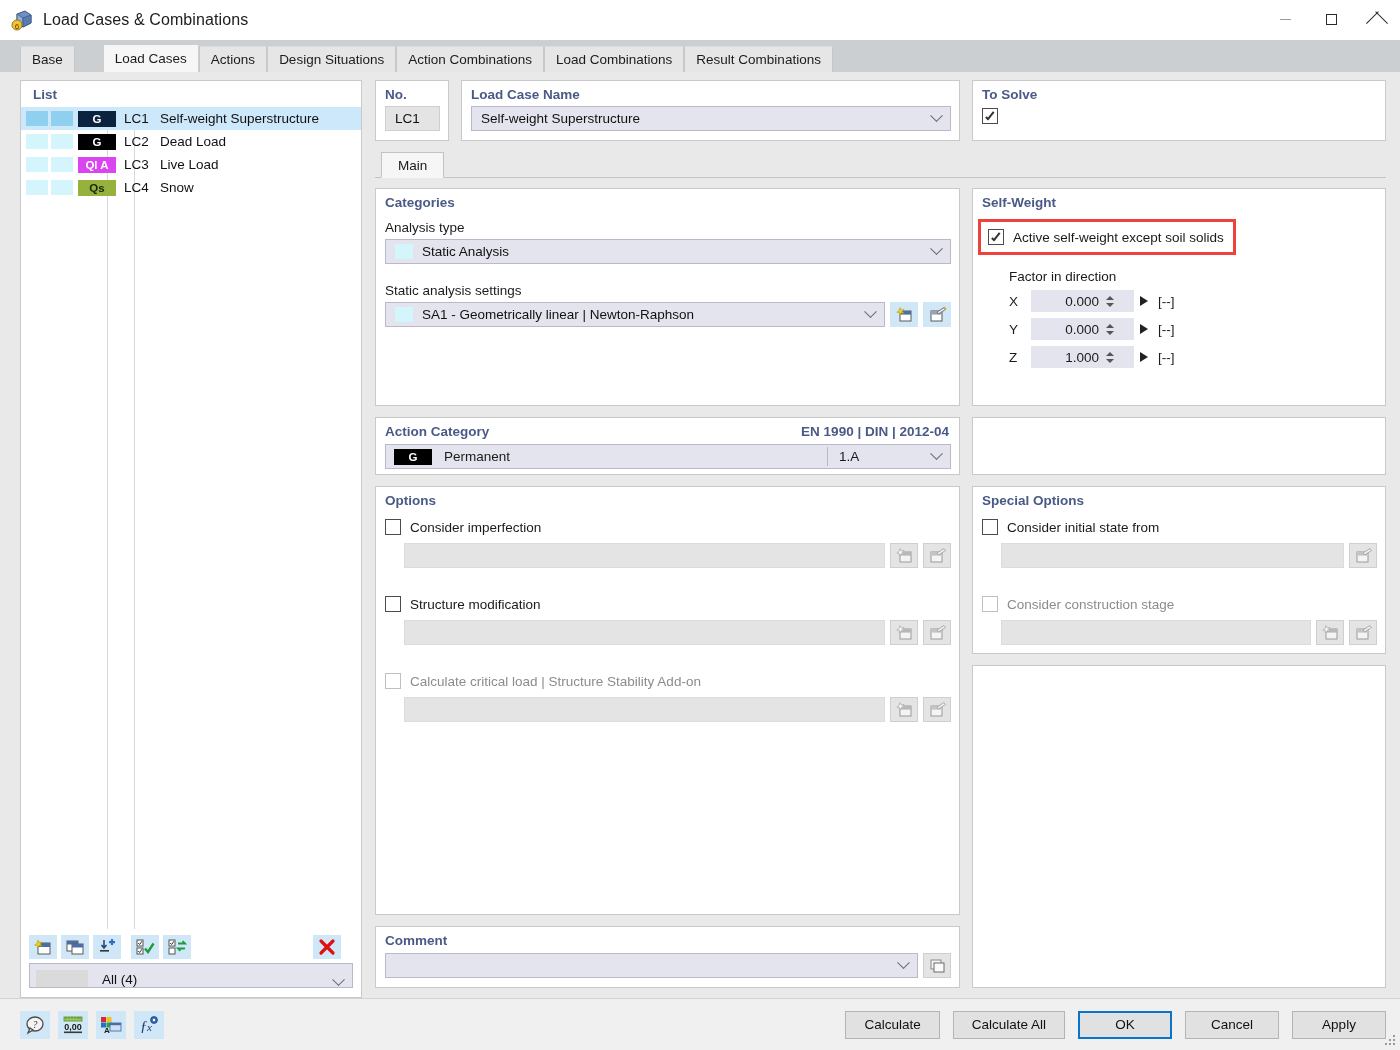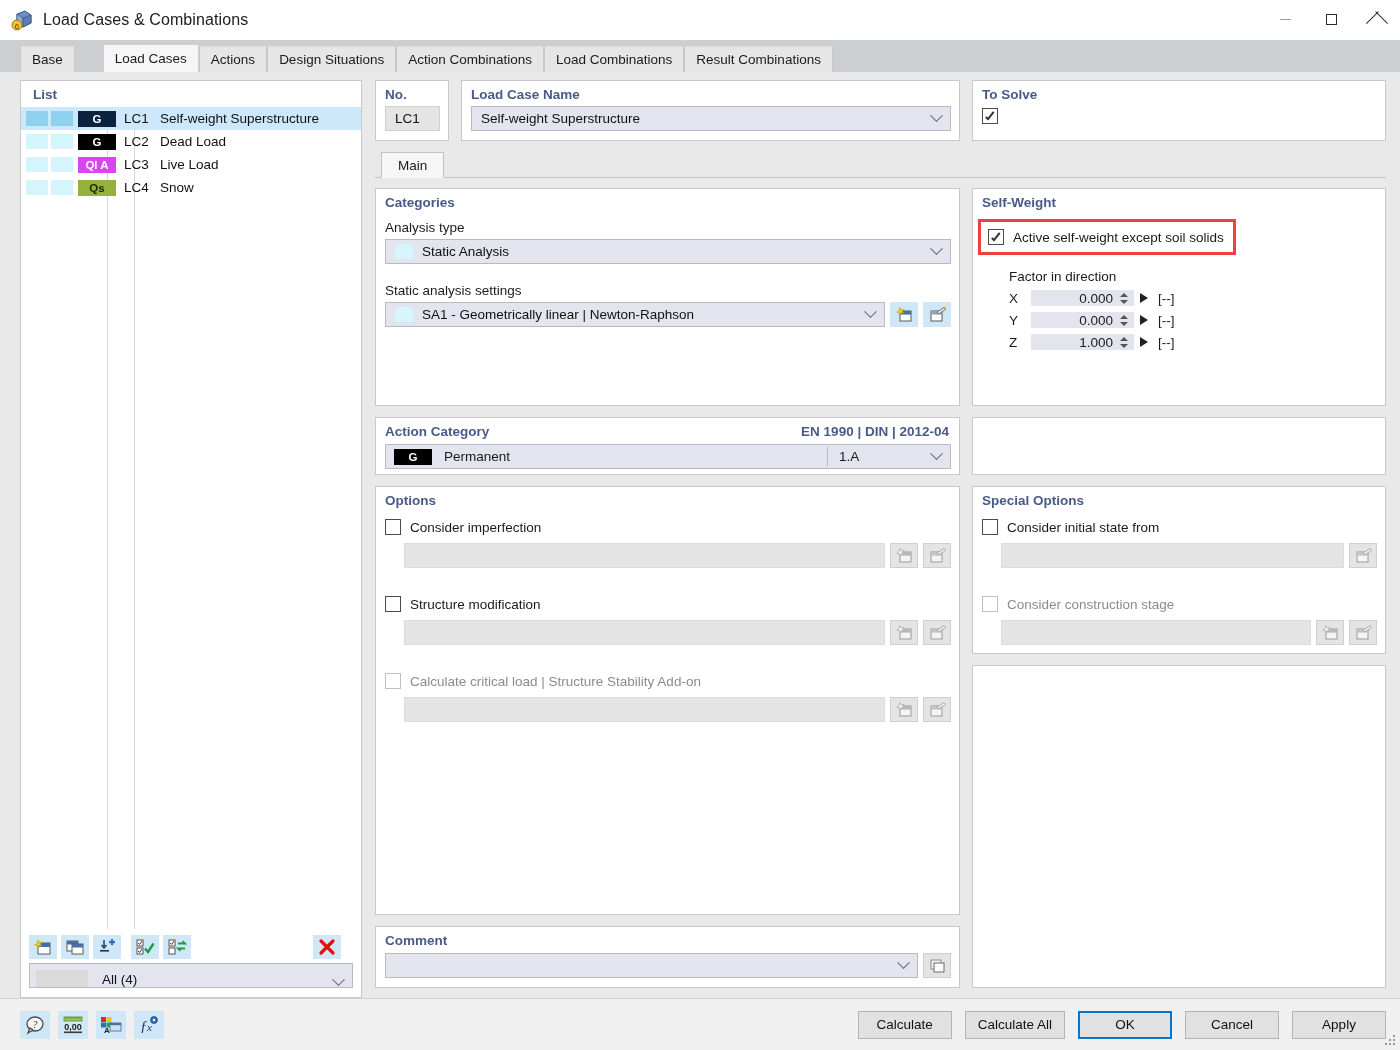--- a/index.html
+++ b/index.html
@@ -146,41 +146,41 @@
 
   
   .opt-check-row { display: flex; align-items: center; gap: 9px; padding: 11px 0 0 9px; font-size: 13.5px; }
   .opt-check-row.dim { color: #8c8c8c; }
 
   
   .hl-box { margin: 9px 9px 0 5px; border: 3px solid #f0423c; padding: 7px 9px 7px 7px; display: inline-flex; align-items: center; gap: 9px; font-size: 13.5px; }
   .factor-title { font-size: 13.5px; padding: 14px 0 6px 36px; }
   .factor-row { display: flex; align-items: center; padding-left: 36px; margin-bottom: 6px; font-size: 13.5px; }
   .factor-axis { width: 22px; }
-  .spin { width: 103px; height: 16px; background: #e4e4ee; display: flex; align-items: center; padding-right: 6px; }
+  .spin { width: 103px; height: 22px; background: #e4e4ee; display: flex; align-items: center; padding-right: 20px; }
   .spin-val { margin-left: auto; font-size: 13.5px; }
   .spin-arrows { display: flex; flex-direction: column; margin-left: 7px; gap: 3px; }
   .ar-up { width: 0; height: 0; border-left: 4px solid transparent; border-right: 4px solid transparent; border-bottom: 4px solid #555; }
   .ar-dn { width: 0; height: 0; border-left: 4px solid transparent; border-right: 4px solid transparent; border-top: 4px solid #555; }
   .ar-rt { width: 0; height: 0; border-top: 5px solid transparent; border-bottom: 5px solid transparent; border-left: 8px solid #222; margin-left: 6px; }
   .unit { margin-left: 10px; font-size: 13.5px; color: #1b1b1b; }
 
   .filler { background: #ffffff; border: 1px solid #c9c9c9; flex: 1 1 auto; }
 
   
   .footer {
     flex: 0 0 52px; height: 52px; background: #f0f0f0; border-top: 1px solid #d2d2d2;
     display: flex; align-items: center; padding: 0 14px 0 20px;
   }
   .footer-icons { display: flex; gap: 8px; }
   .fbtn { width: 30px; height: 28px; background: #cfe7f7; display: flex; align-items: center; justify-content: center; position: relative; }
   .footer-buttons { margin-left: auto; display: flex; gap: 13px; }
   .btn {
     min-width: 94px; height: 28px; background: #e1e1e1; border: 1px solid #b4b4b4;
-    font-size: 13.5px; color: #111; display: flex; align-items: center; justify-content: center; padding: 0 12px;
+    font-size: 13.5px; color: #111; display: flex; align-items: center; justify-content: center; padding: 0 18px;
   }
   .btn.primary { border: 2px solid #0a74c8; background: #e1e1e1; }
   .grip { position: absolute; right: 3px; bottom: 3px; width: 12px; height: 12px; }
   svg { display: block; }
 </style>
 </head>
 <body>
 
 <div class="window">
 

